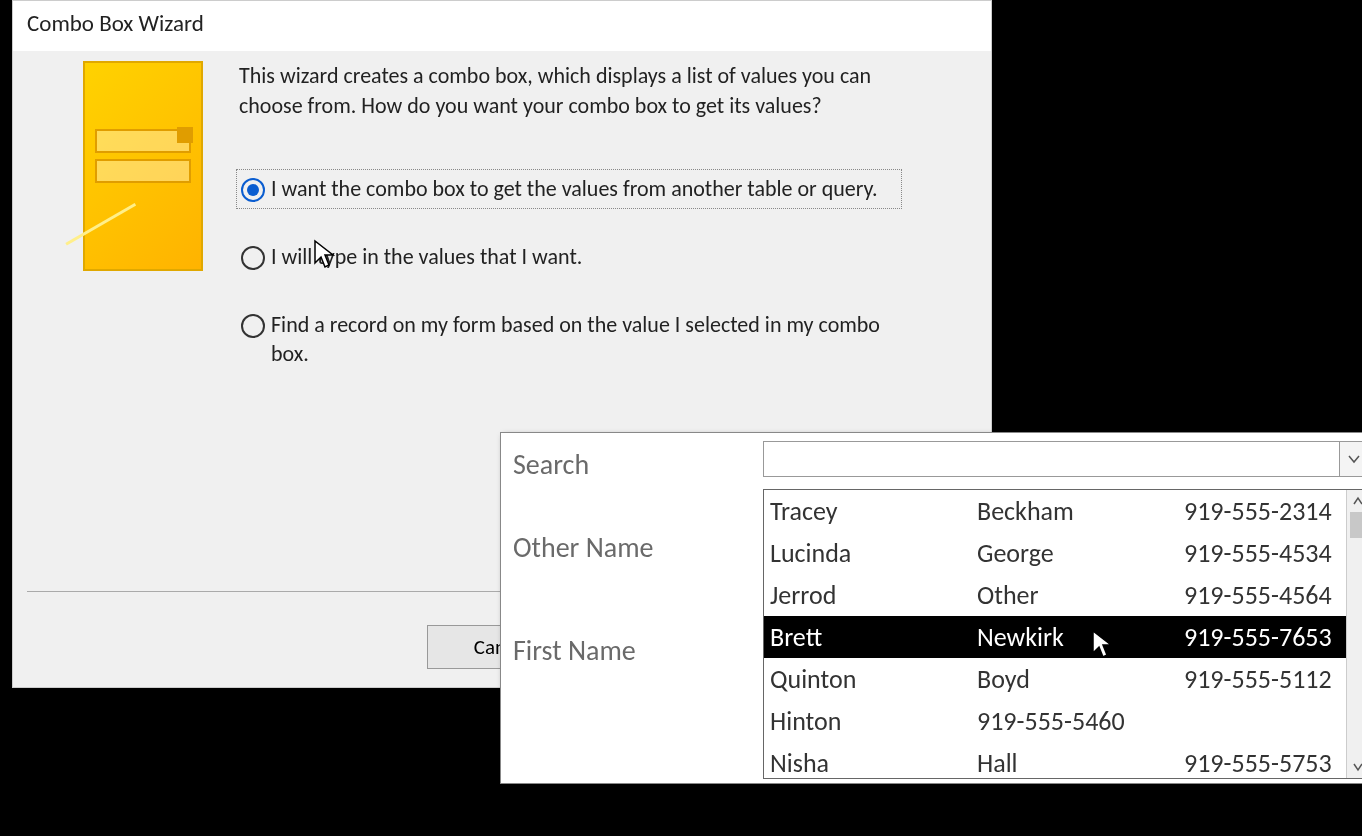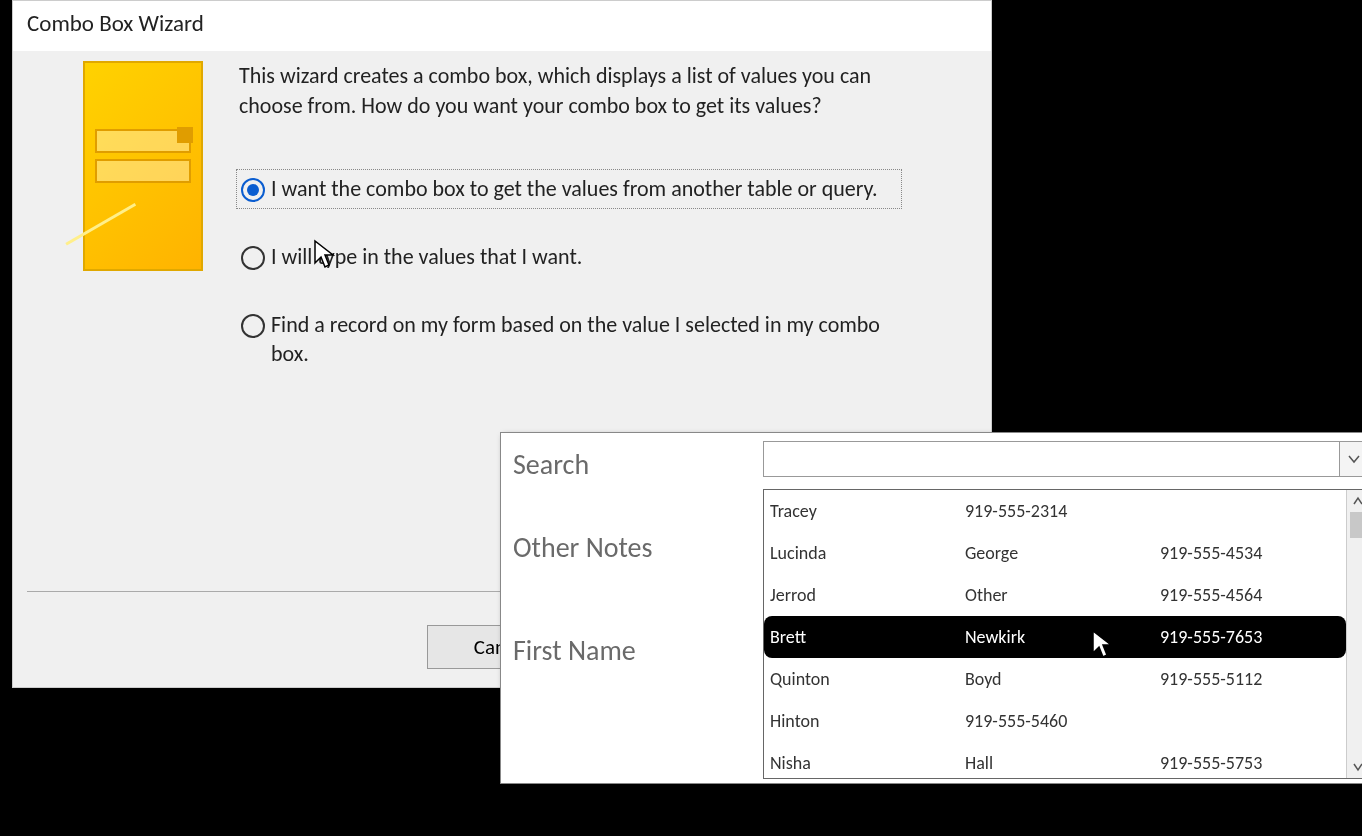--- a/index.html
+++ b/index.html
@@ -150,28 +150,29 @@
 
   .dropdown {
     position:absolute; top:56px; left:262px; right:8px; bottom:4px;
     border:1px solid #666;
     background:#fff;
     display:flex;
   }
   .dd-rows { flex:1; }
   .dd-row {
     display:flex;
-    font-size:18px;
+    font-size:26px;
     color:#333;
     height:42px;
     align-items:center;
     padding-left:6px;
     cursor:pointer;
-  }
-  .dd-row.hl { background:#000; color:#fff;border-radius:8px; }
+    gap:12px;
+  }
+  .dd-row.hl { background:#000; color:#fff; }
   .dd-row .c1 { width:195px; }
   .dd-row .c2 { width:195px; }
   .dd-row .c3 { flex:1; }
   .dd-scroll {
     width:22px;
     background:#f0f0f0;
     border-left:1px solid #ccc;
     position:relative;
   }
   .dd-scroll .up, .dd-scroll .down {
@@ -231,35 +232,36 @@
 
   <div class="divider"></div>
   <div class="btnbar">
     <div class="wbtn">Cancel</div>
   </div>
 </div>
 
 <div class="form-panel">
   <div class="side-labels">
     <div>Search</div>
-    <div>Other Notes</div>
+    <div>Other Name</div>
     <div class="fn">First Name</div>
   </div>
 
   <div class="combo-field"></div>
   <div class="combo-btn">
     <svg viewBox="0 0 12 12">
         <path d="M1 3 L6 9 L11 3" fill="none" stroke="#555" stroke-width="1.5"></path>
       </svg>
   </div>
 
   <div class="dropdown">
     <div class="dd-rows" id="dd-rows">
         <div class="dd-row">
           <span class="c1">Tracey</span>
+          <span class="c2">Beckham</span>
           <span class="c3">919-555-2314</span>
         </div>
         <div class="dd-row">
           <span class="c1">Lucinda</span>
           <span class="c2">George</span>
           <span class="c3">919-555-4534</span>
         </div>
         <div class="dd-row">
           <span class="c1">Jerrod</span>
           <span class="c2">Other</span>

